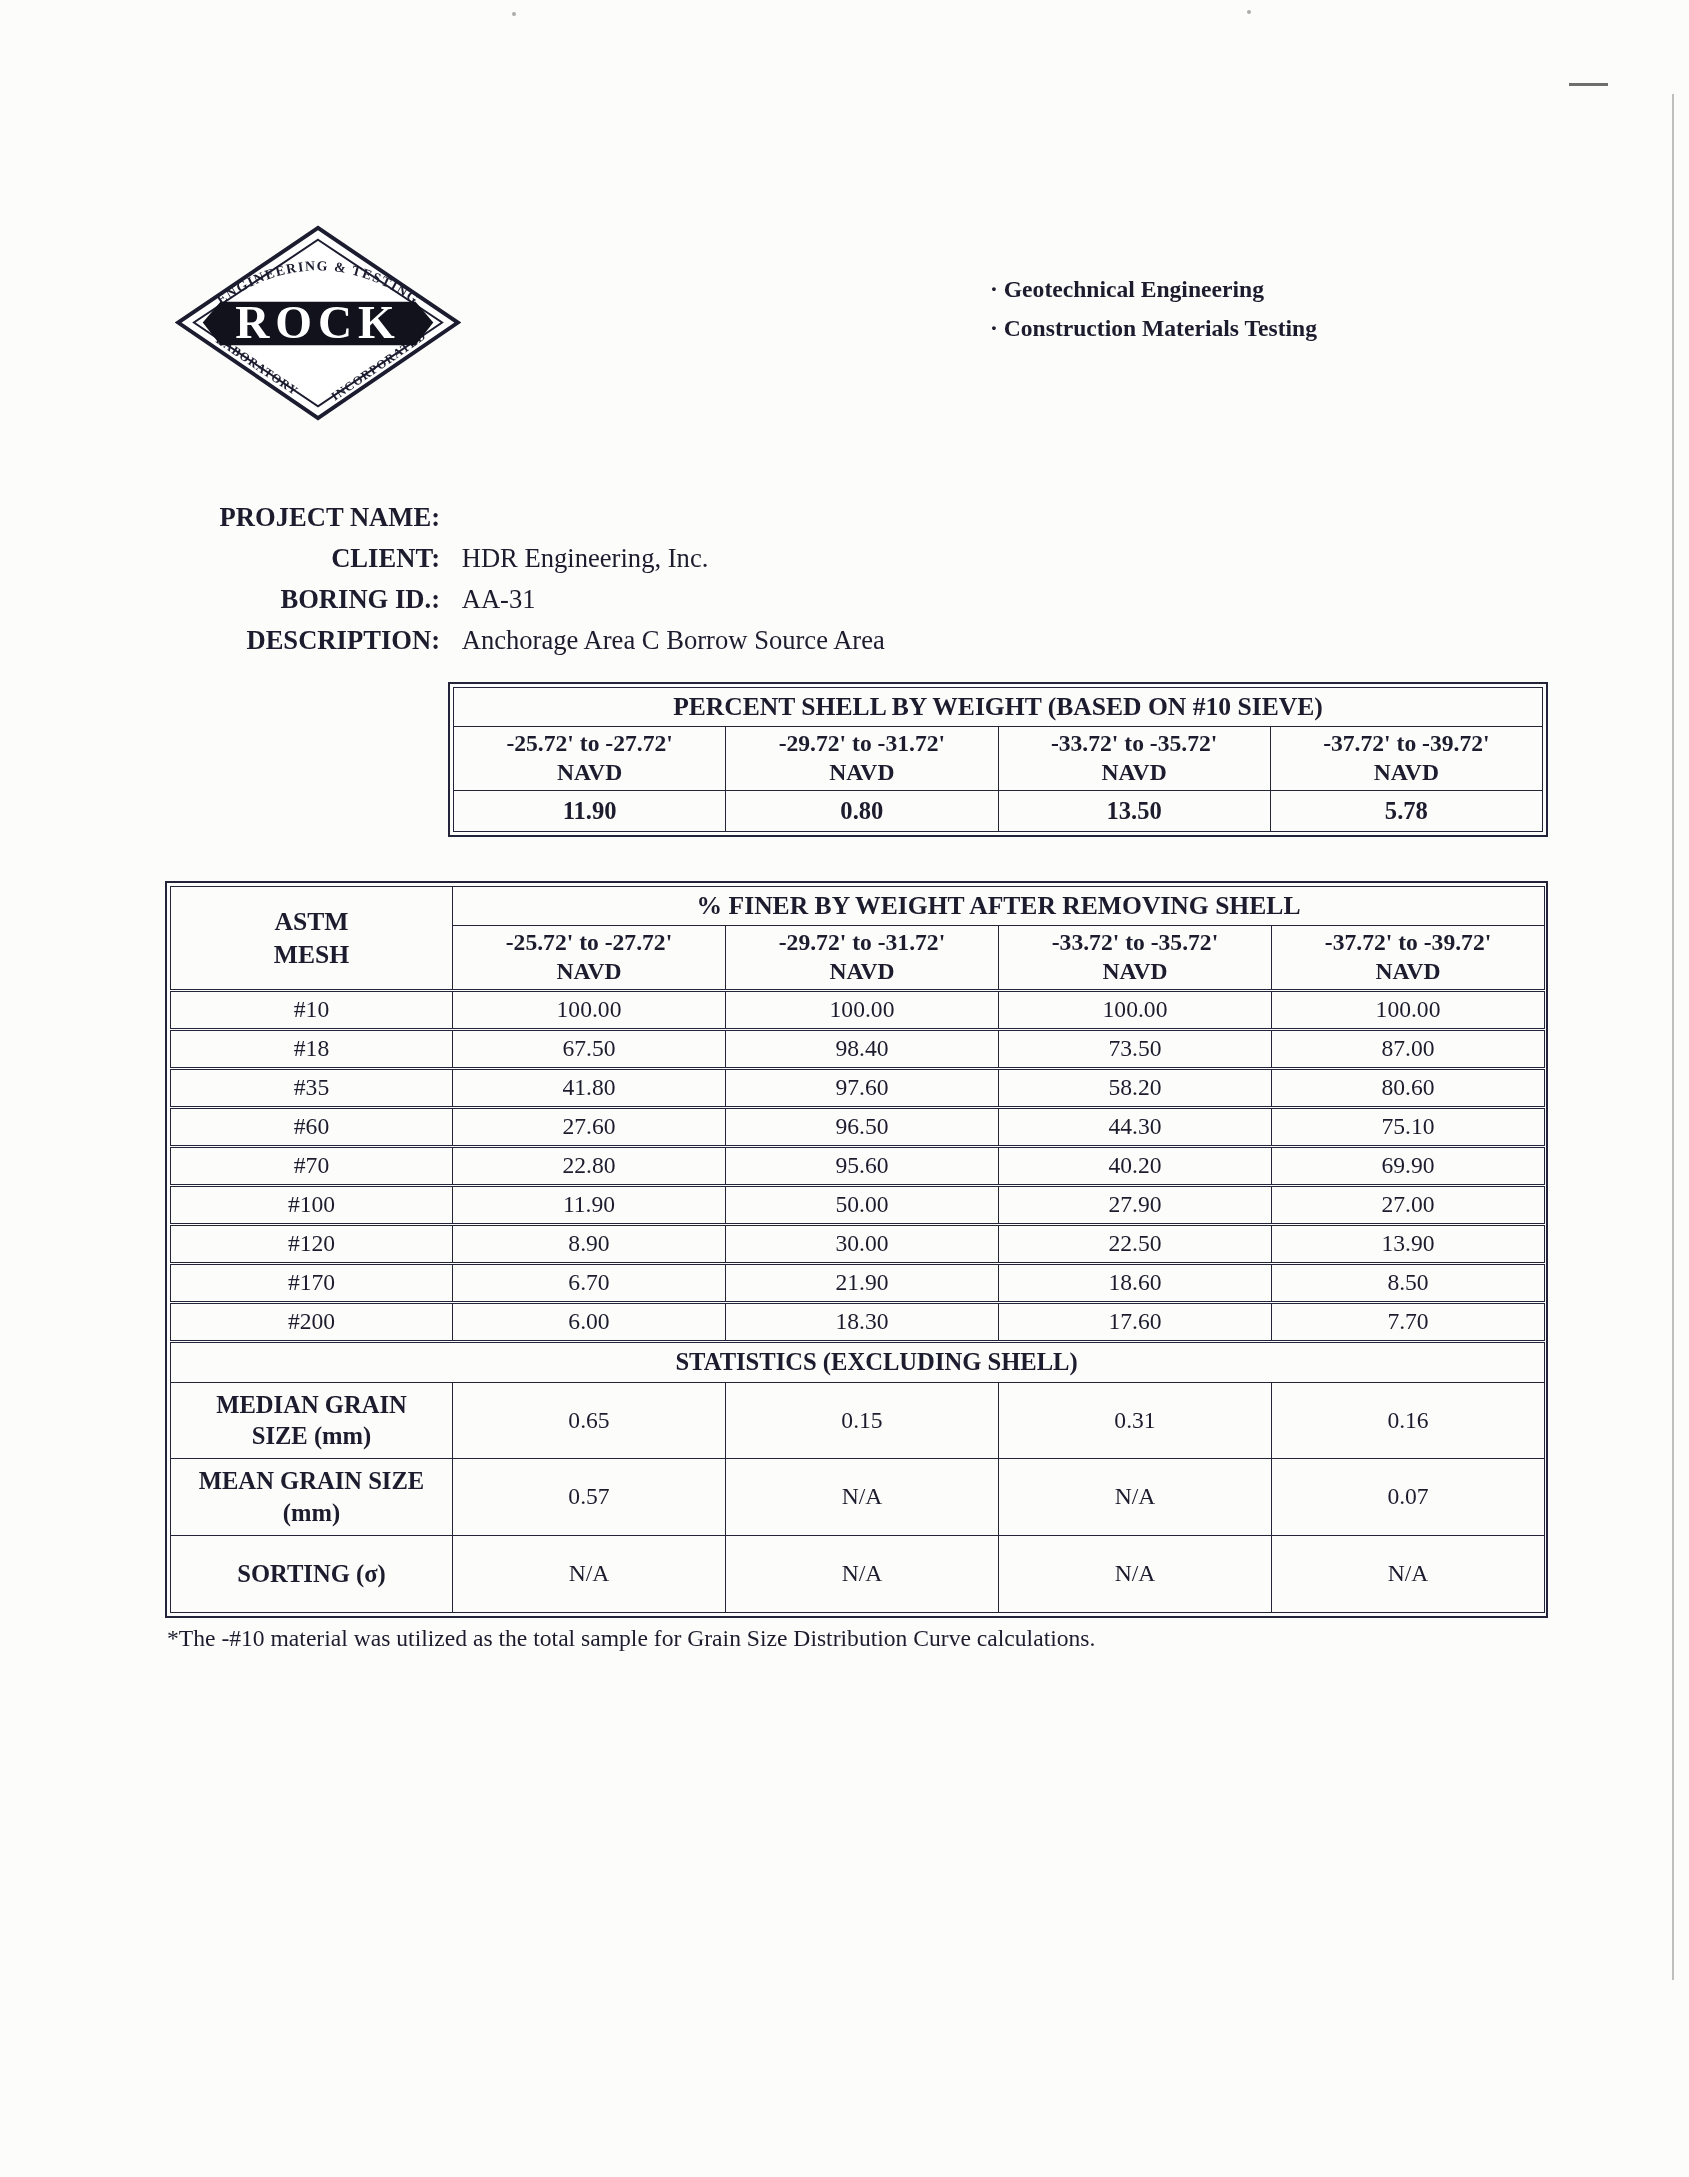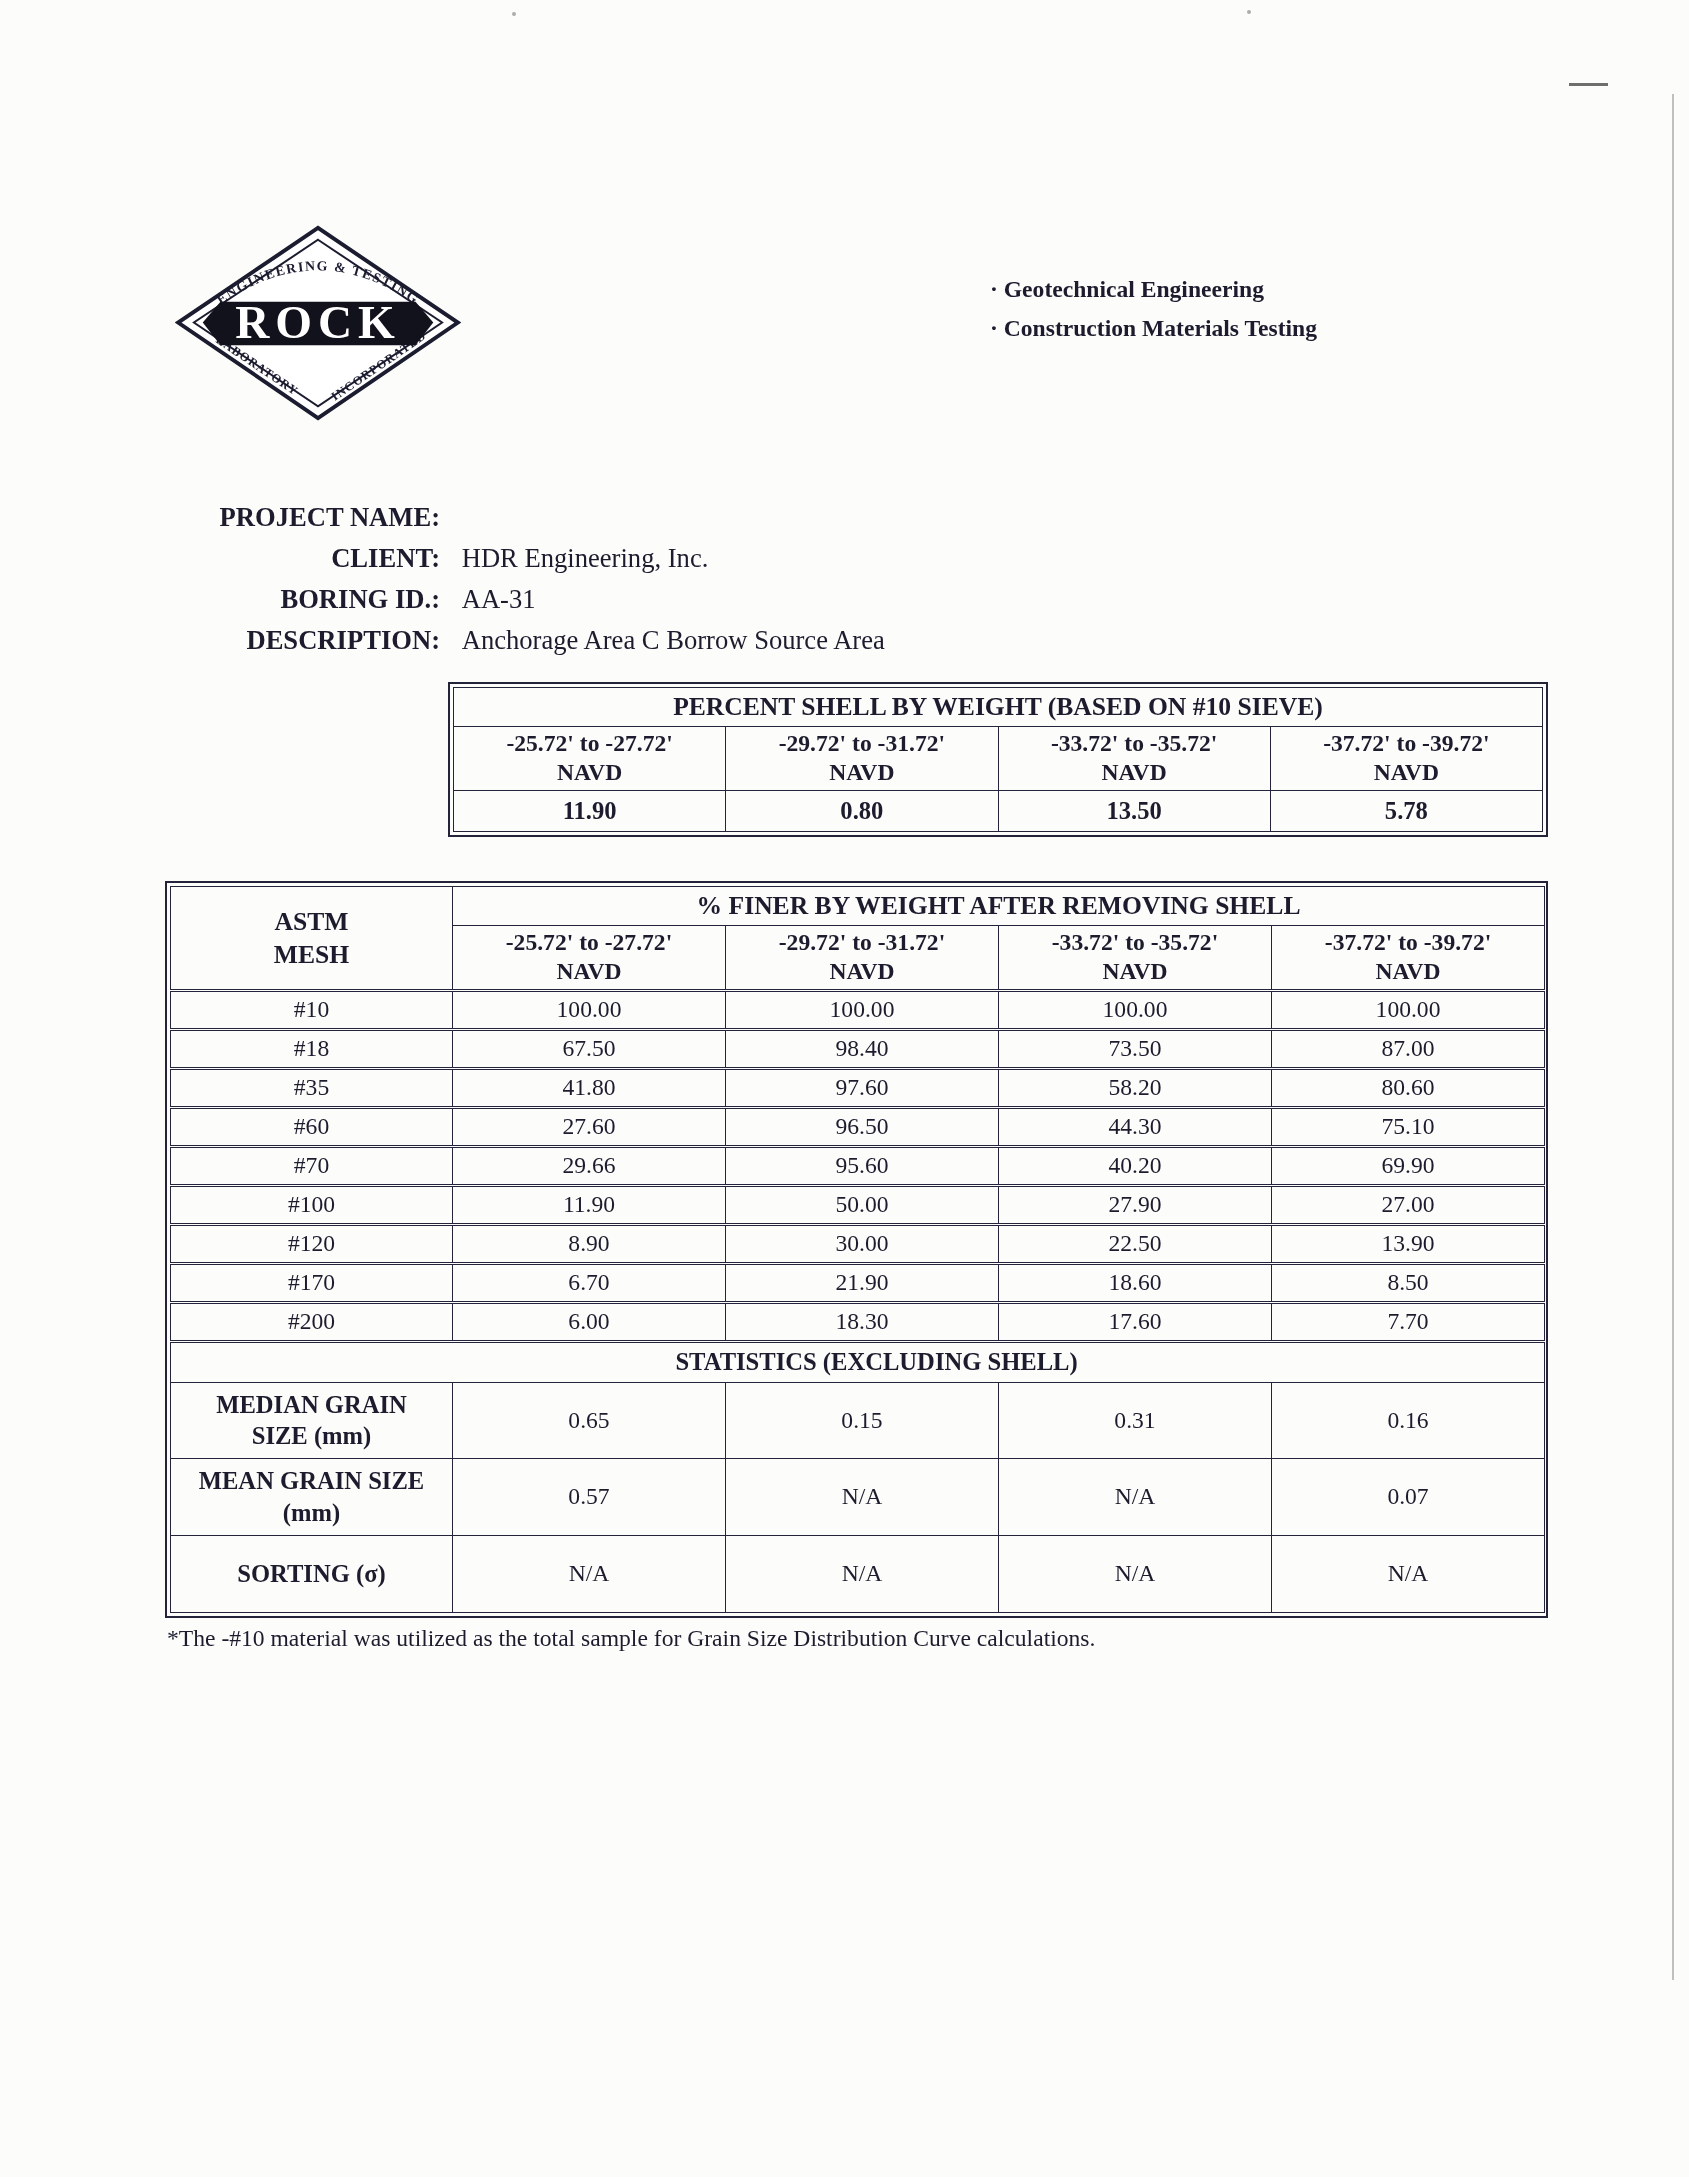--- a/index.html
+++ b/index.html
@@ -208,21 +208,21 @@
     </tr>
     <tr class="mesh-row">
       <td>#60</td>
       <td>27.60</td>
       <td>96.50</td>
       <td>44.30</td>
       <td>75.10</td>
     </tr>
     <tr class="mesh-row">
       <td>#70</td>
-      <td>29.66</td>
+      <td>22.80</td>
       <td>95.60</td>
       <td>40.20</td>
       <td>69.90</td>
     </tr>
     <tr class="mesh-row">
       <td>#100</td>
       <td>11.90</td>
       <td>50.00</td>
       <td>27.90</td>
       <td>27.00</td>

